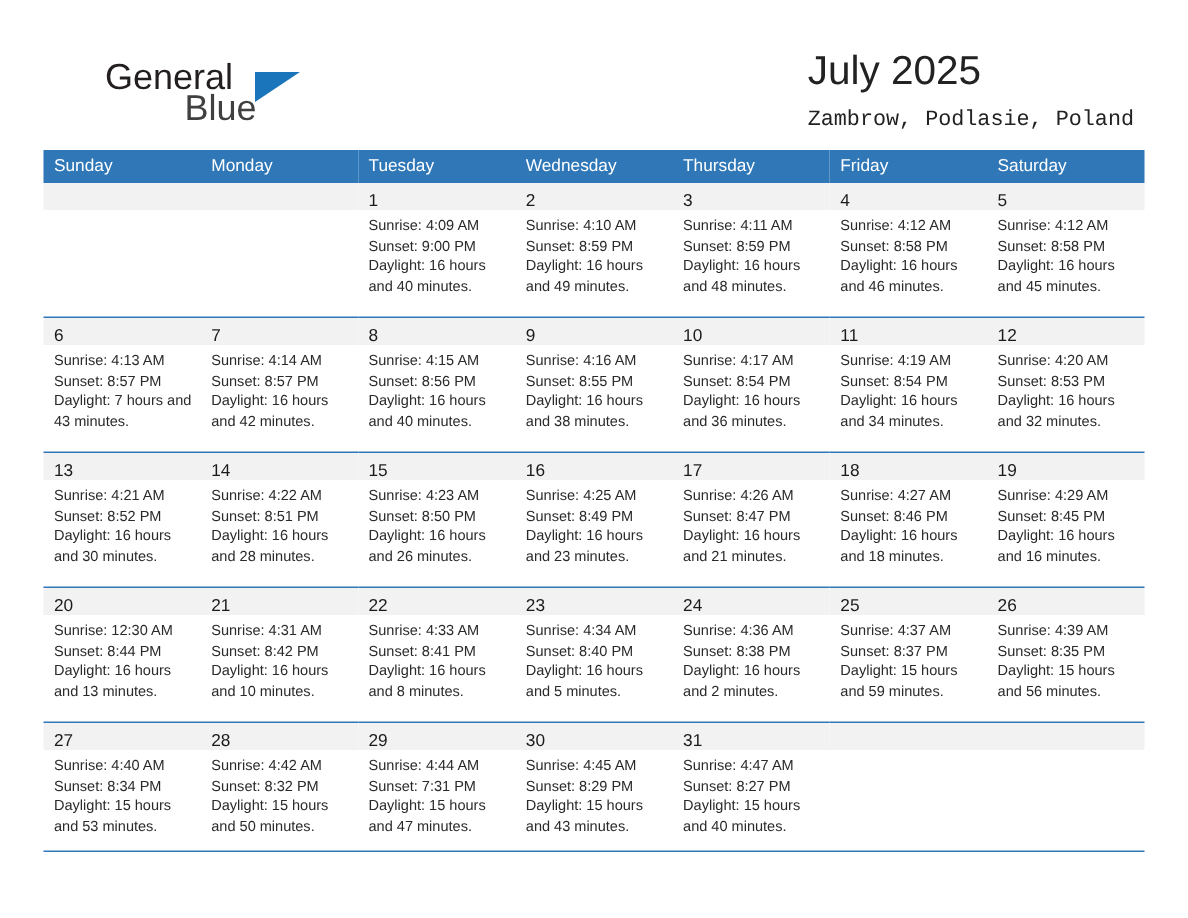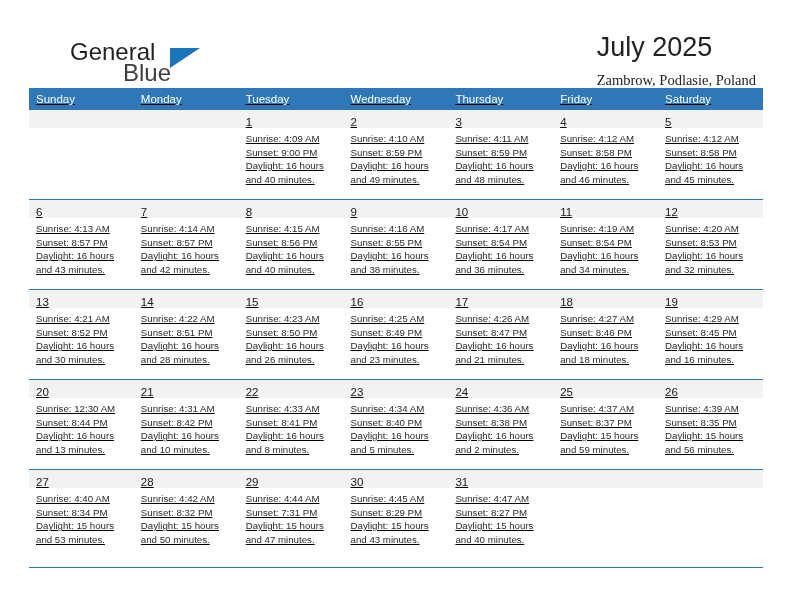--- a/index.html
+++ b/index.html
@@ -76,32 +76,31 @@
     line-height: 34px;
     white-space: nowrap;
     font-family: "Liberation Sans", sans-serif;
   }
   .cal-subtitle {
     font-size: 14.5px;
     color: #222222;
     line-height: 20px;
     margin-top: 6px;
     white-space: nowrap;
-    font-family: Liberation Serif, serif;
+    font-family: Liberation Mono, monospace;
   }
 
   
   .calendar {
     position: absolute;
     left: 29px;
-    top: 88px;
+    top: 100px;
     width: 734px;
     border-collapse: collapse;
     table-layout: fixed;
-    text-decoration: underline;
   }
   .calendar th {
     background: #2f77b7;
     color: #ffffff;
     font-size: 11.5px;
     font-weight: normal;
     text-align: left;
     padding: 5px 0 5px 7px;
     height: 11px;
     font-family: "Liberation Sans", sans-serif;
@@ -256,21 +255,21 @@
             </div>
           </td>
         </tr>
         <tr class="week-row">
           <td>
             <div class="cell">
               <div class="daynum-strip"><span class="daynum">6</span></div>
               <div class="info">
                 <div>Sunrise: 4:13 AM</div>
                 <div>Sunset: 8:57 PM</div>
-                <div class="daylight">Daylight: 16 hours and 43 minutes.</div>
+                <div class="daylight">Daylight: 7 hours and 43 minutes.</div>
               </div>
             </div>
           </td>
           <td>
             <div class="cell">
               <div class="daynum-strip"><span class="daynum">7</span></div>
               <div class="info">
                 <div>Sunrise: 4:14 AM</div>
                 <div>Sunset: 8:57 PM</div>
                 <div class="daylight">Daylight: 16 hours and 42 minutes.</div>

